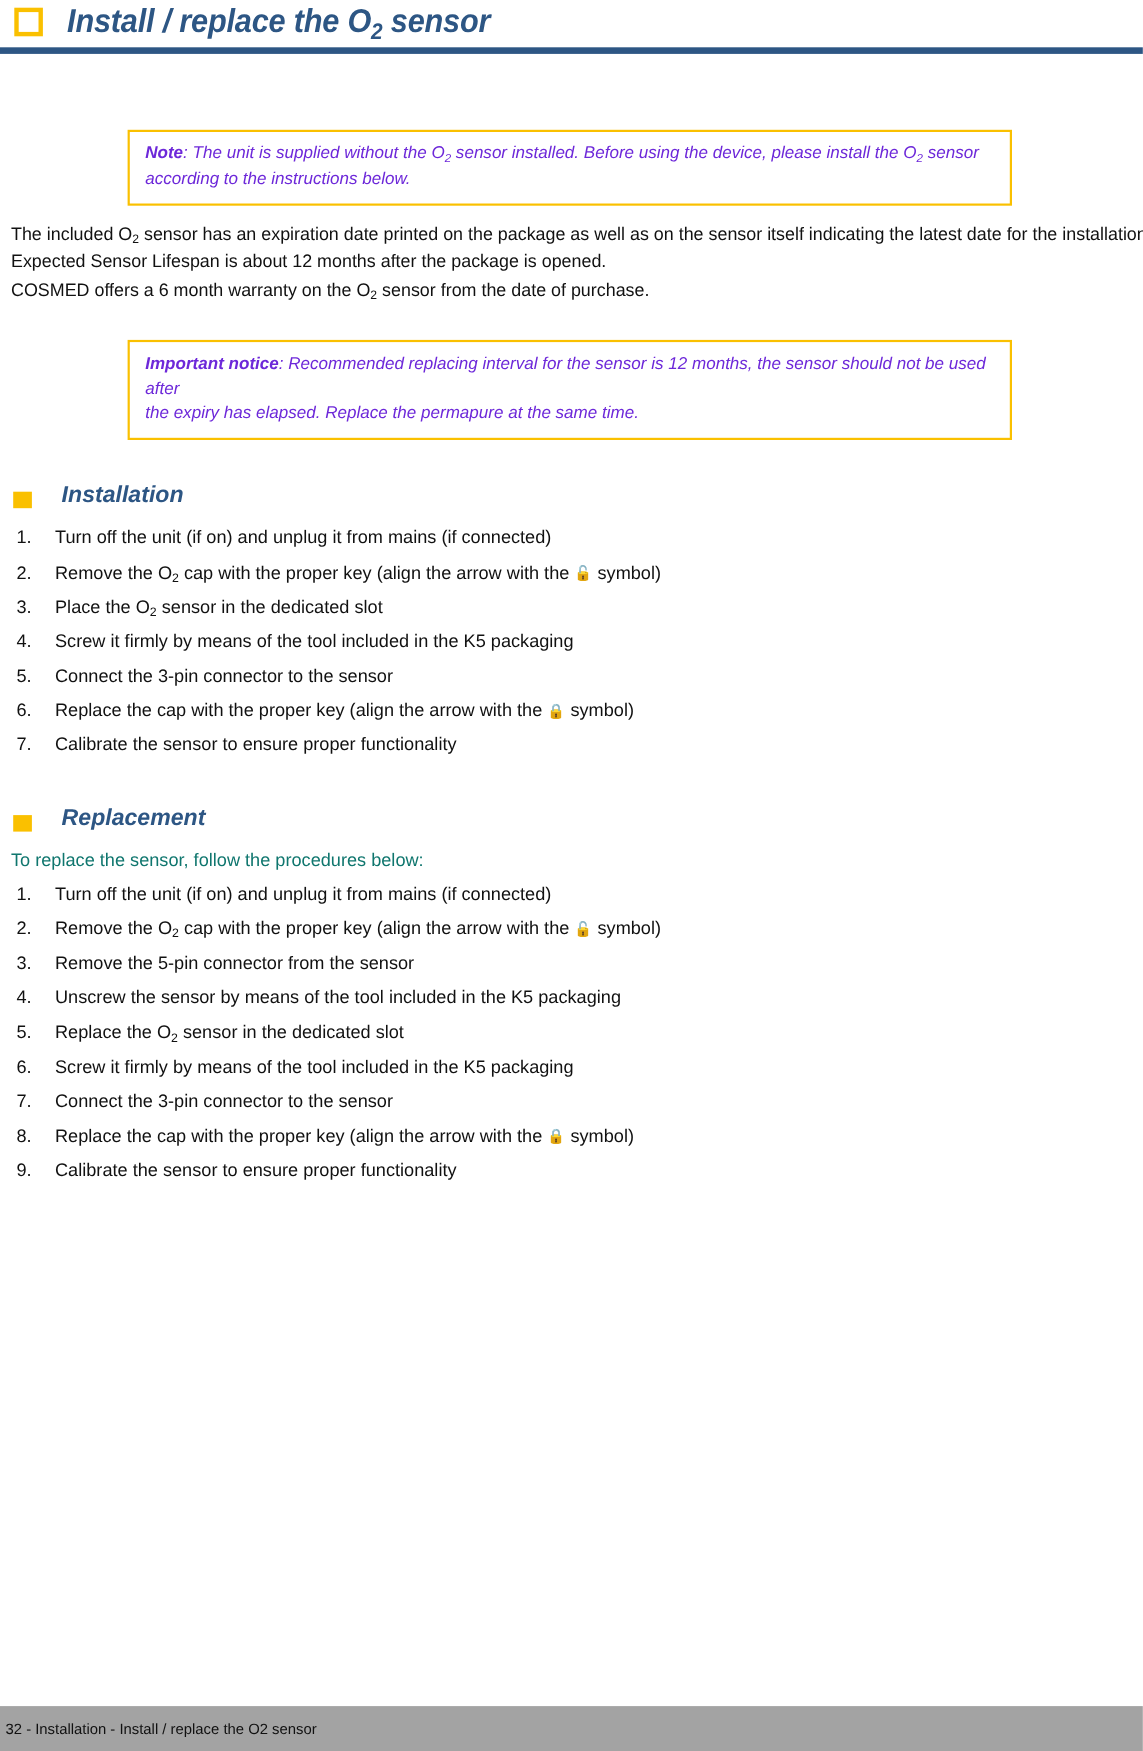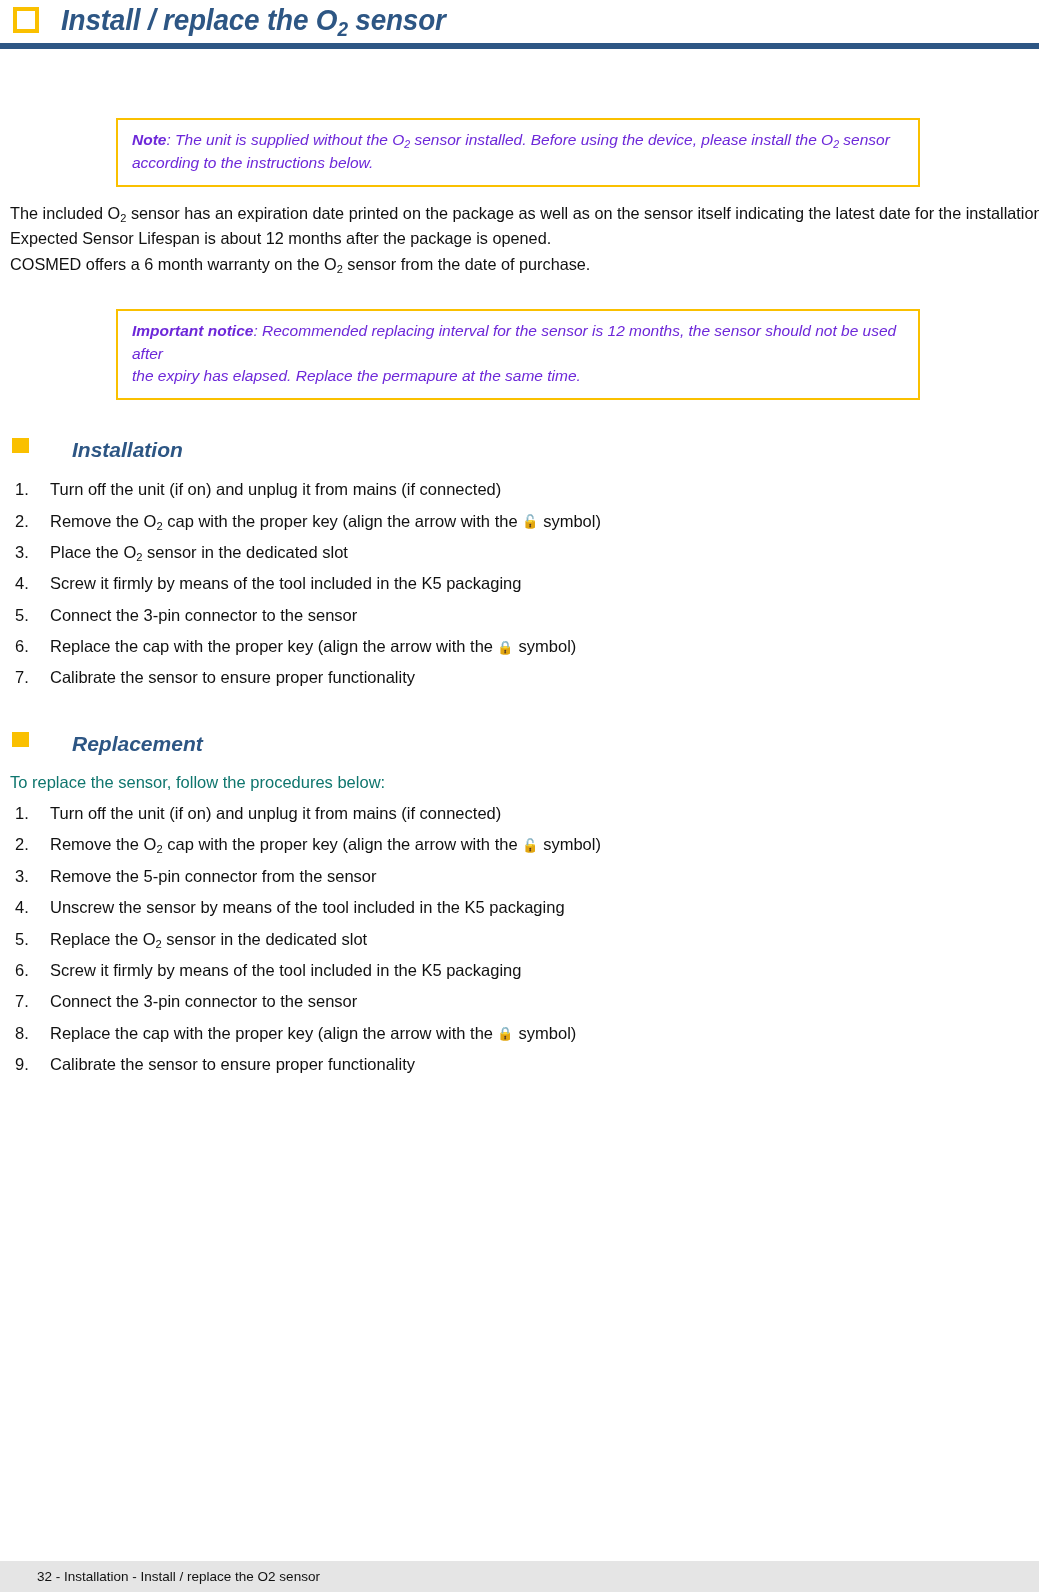--- a/index.html
+++ b/index.html
@@ -91,24 +91,23 @@
     line-height: 1.55;
     color: #111111;
     white-space: nowrap;
     transform: scaleX(0.985);
     transform-origin: left center;
   }
 
   
   .section-head {
     display: flex;
-    align-items: flex-start;
+    align-items: flex-end;
     margin-top: 38px;
     padding-left: 4px;
-    gap: 16px;
   }
 
   .section-bullet {
     width: 17px;
     height: 15px;
     background: #FAC000;
     flex: 0 0 auto;
   }
 
   .section-title {
@@ -170,25 +169,24 @@
     top: -0.03em;
     color: #1a1a1a;
   }
 
   
   .footer {
     position: absolute;
     left: 0;
     bottom: 0;
     width: 1039px;
-    height: 31px;
-    background: #e5e5e5;
+    height: 41px;
+    background: #a3a3a3;
     display: flex;
     align-items: center;
-    padding-left: 32px;
   }
 
   .footer-text {
     font-size: 13.5px;
     color: #111111;
     padding-left: 5px;
     white-space: nowrap;
   }
 </style>
 </head>

